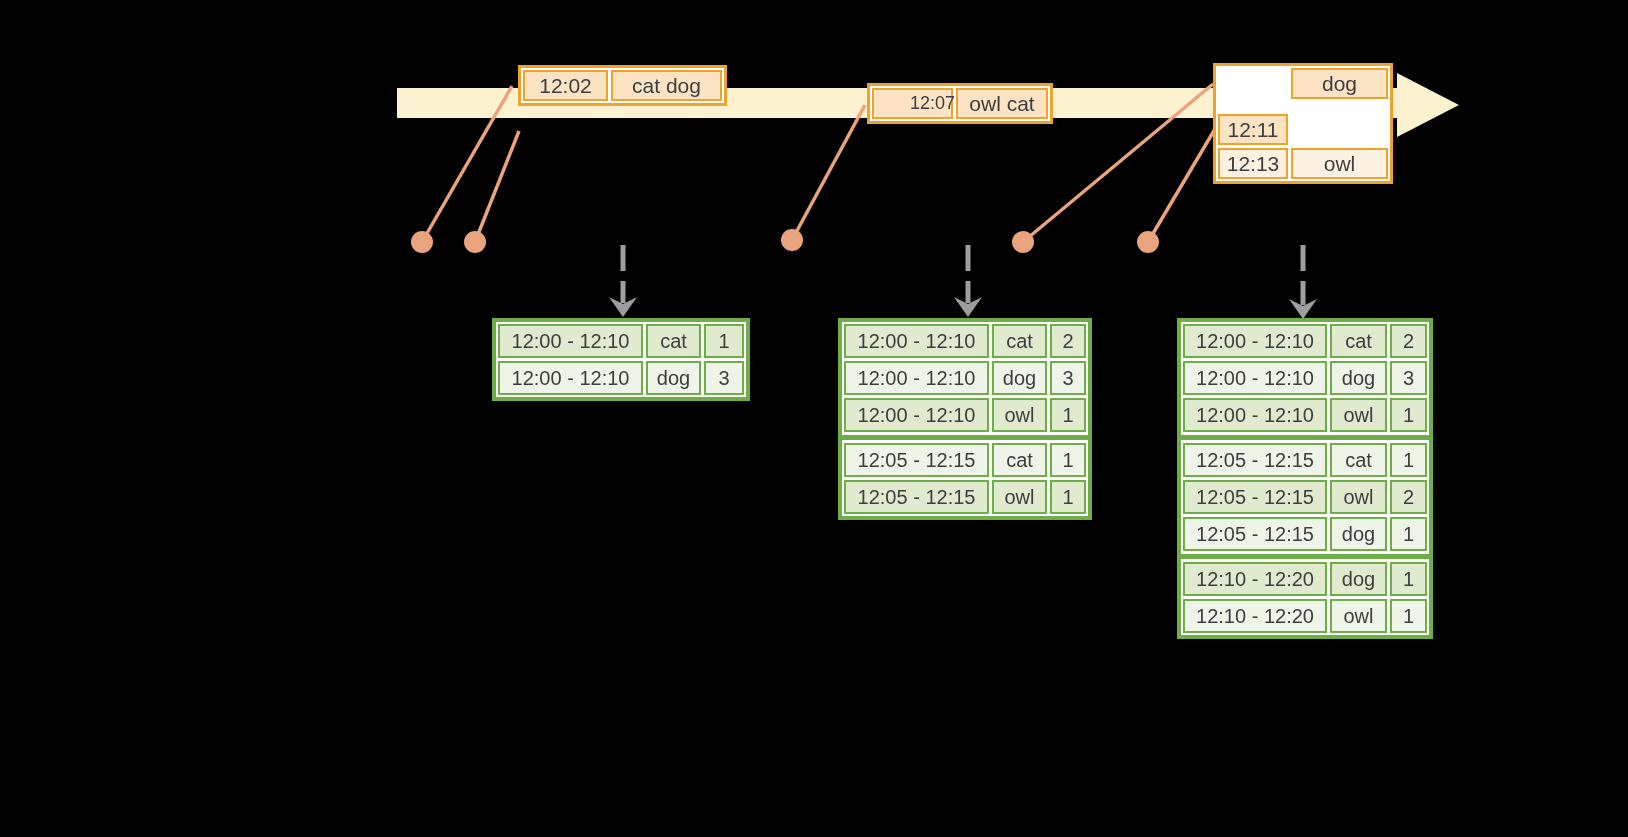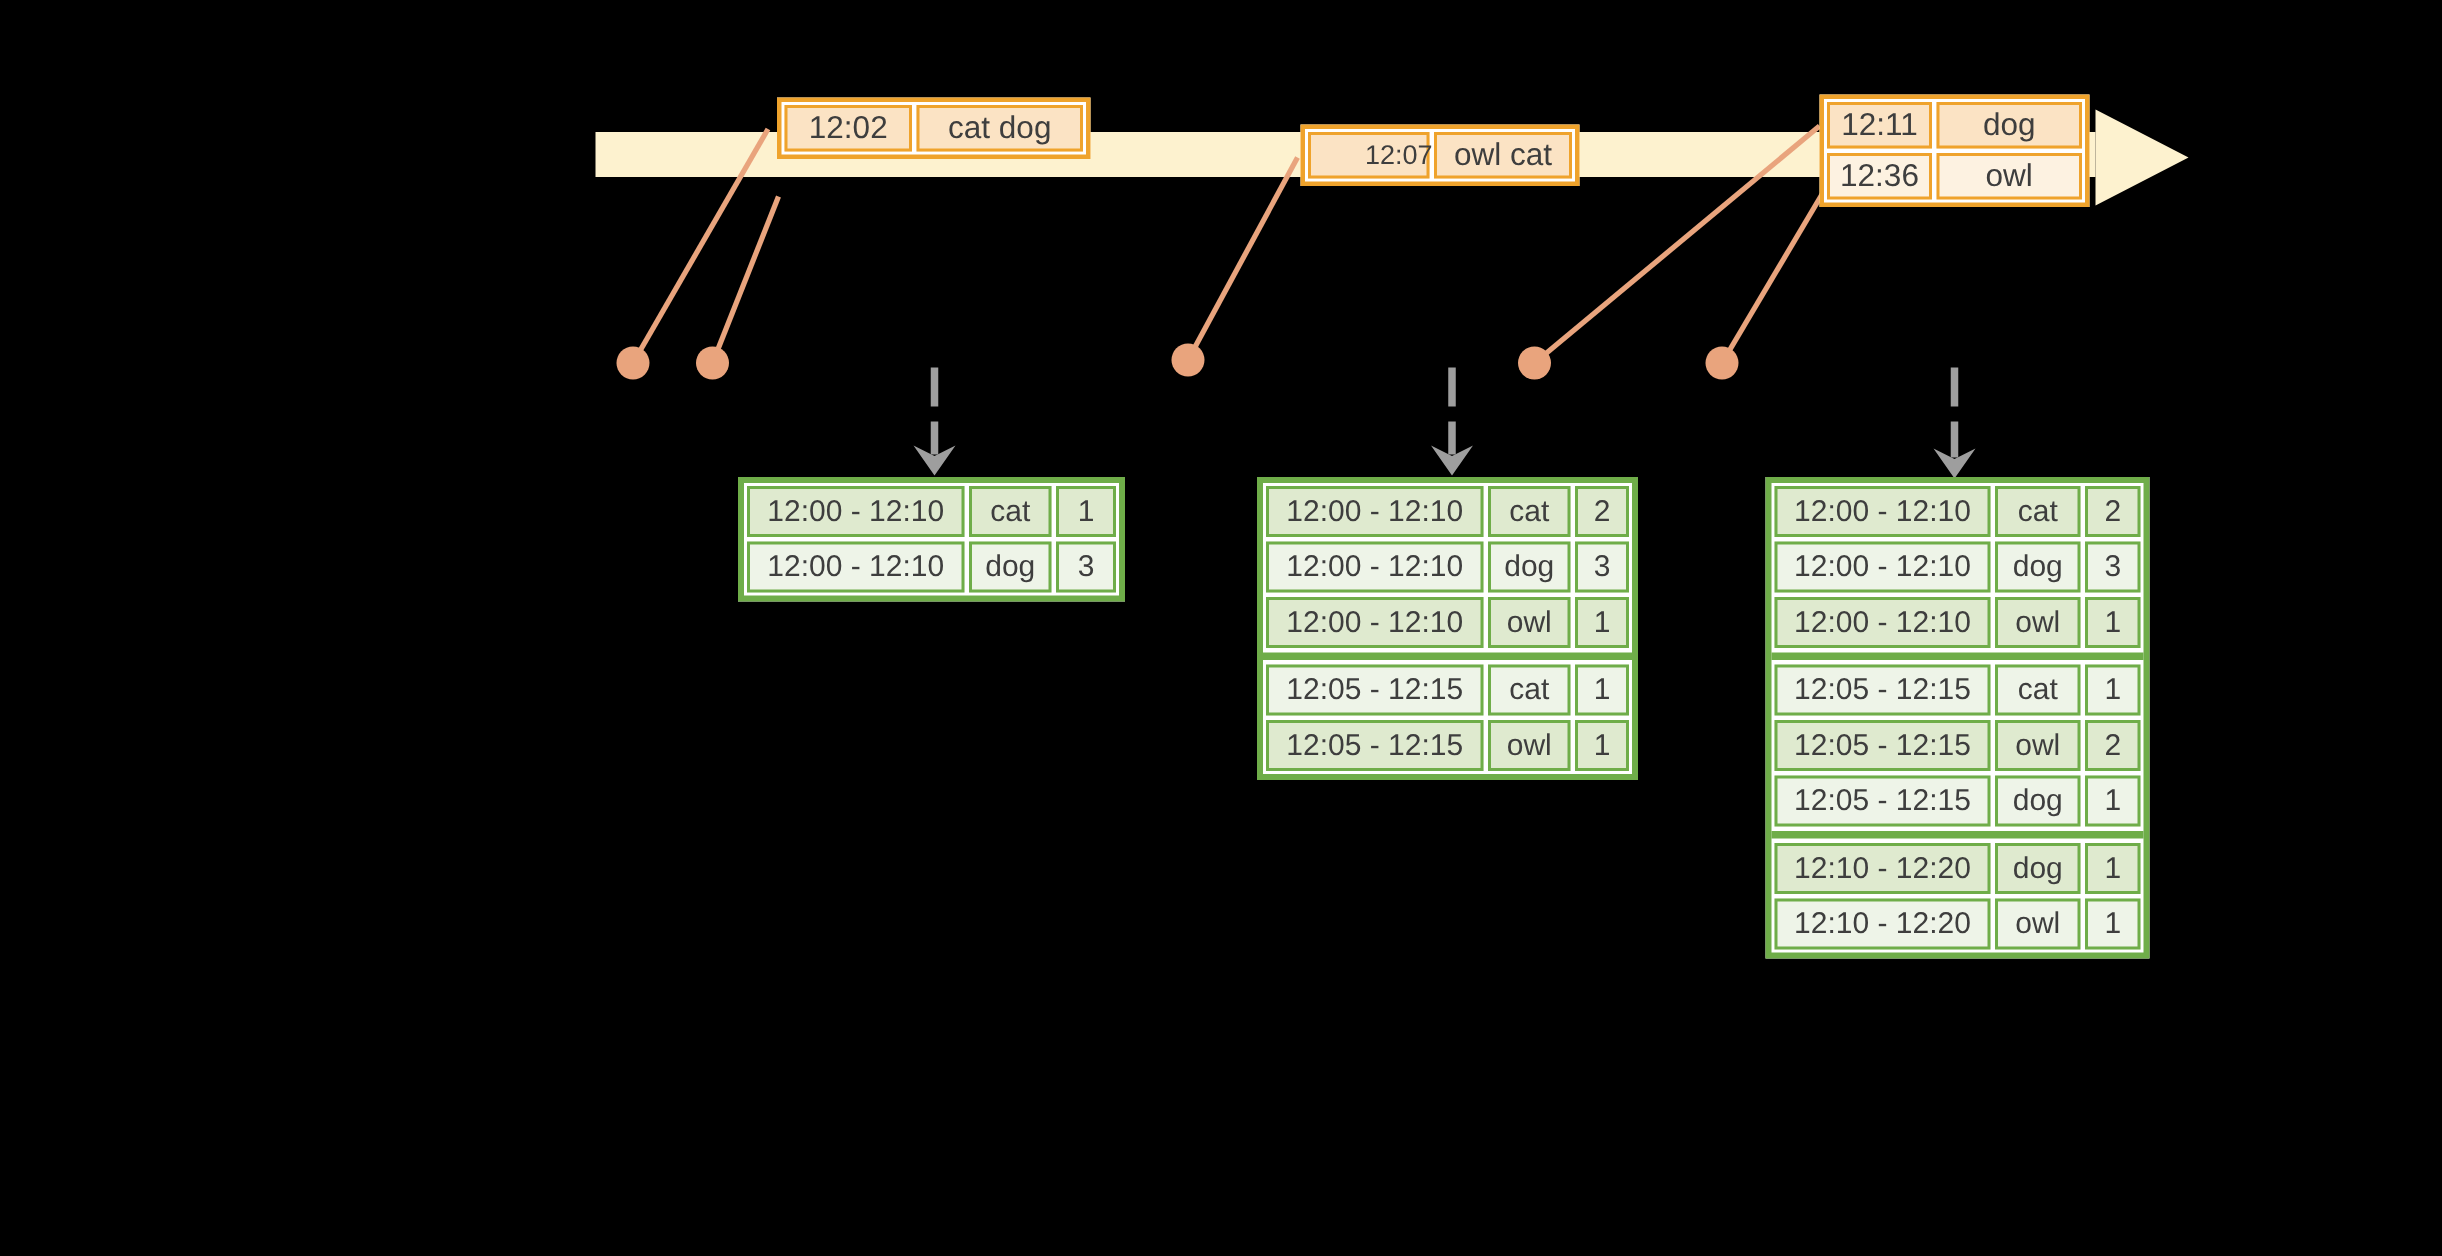--- a/index.html
+++ b/index.html
@@ -51,25 +51,25 @@
         <div class="grp">
           <div class="row">
             <div class="cell" style="width: 81px; height: 31px; border-color: rgb(239, 163, 44); background: rgb(251, 227, 196); font-size: 18px; padding-left: 40px;">12:07</div>
             <div class="cell" style="width: 92px; height: 31px; border-color: rgb(239, 163, 44); background: rgb(251, 227, 196); font-size: 21px;">owl cat</div>
           </div>
         </div>
       </div>
       <div class="tbl" style="left: 1213px; top: 63px; border: 3px solid rgb(239, 163, 44);">
         <div class="grp">
           <div class="row">
-            <div class="cell" style="width: 70px; height: 31px; border-color: rgb(239, 163, 44); background: rgb(251, 227, 196); font-size: 21px;">12:11</div>
+            <div class="cell" style="width: 70px; height: 31px; border-color: rgb(239, 163, 44); background: rgb(251, 227, 196); font-size: 21px; margin-top: 46px;">12:11</div>
             <div class="cell" style="width: 97px; height: 31px; border-color: rgb(239, 163, 44); background: rgb(251, 227, 196); font-size: 21px;">dog</div>
           </div>
           <div class="row">
-            <div class="cell" style="width: 70px; height: 31px; border-color: rgb(239, 163, 44); background: rgb(253, 242, 225); font-size: 21px;">12:36</div>
+            <div class="cell" style="width: 70px; height: 31px; border-color: rgb(239, 163, 44); background: rgb(253, 242, 225); font-size: 21px;">12:13</div>
             <div class="cell" style="width: 97px; height: 31px; border-color: rgb(239, 163, 44); background: rgb(253, 242, 225); font-size: 21px;">owl</div>
           </div>
         </div>
       </div>
       <div class="tbl" style="left: 492px; top: 318px; border: 4px solid rgb(111, 173, 73);">
         <div class="grp">
           <div class="row">
             <div class="cell" style="width: 145px; height: 34px; border-color: rgb(111, 173, 73); background: rgb(223, 234, 207); font-size: 20px;">12:00 - 12:10</div>
             <div class="cell" style="width: 55px; height: 34px; border-color: rgb(111, 173, 73); background: rgb(223, 234, 207); font-size: 20px;">cat</div>
             <div class="cell" style="width: 40px; height: 34px; border-color: rgb(111, 173, 73); background: rgb(223, 234, 207); font-size: 20px;">1</div>

